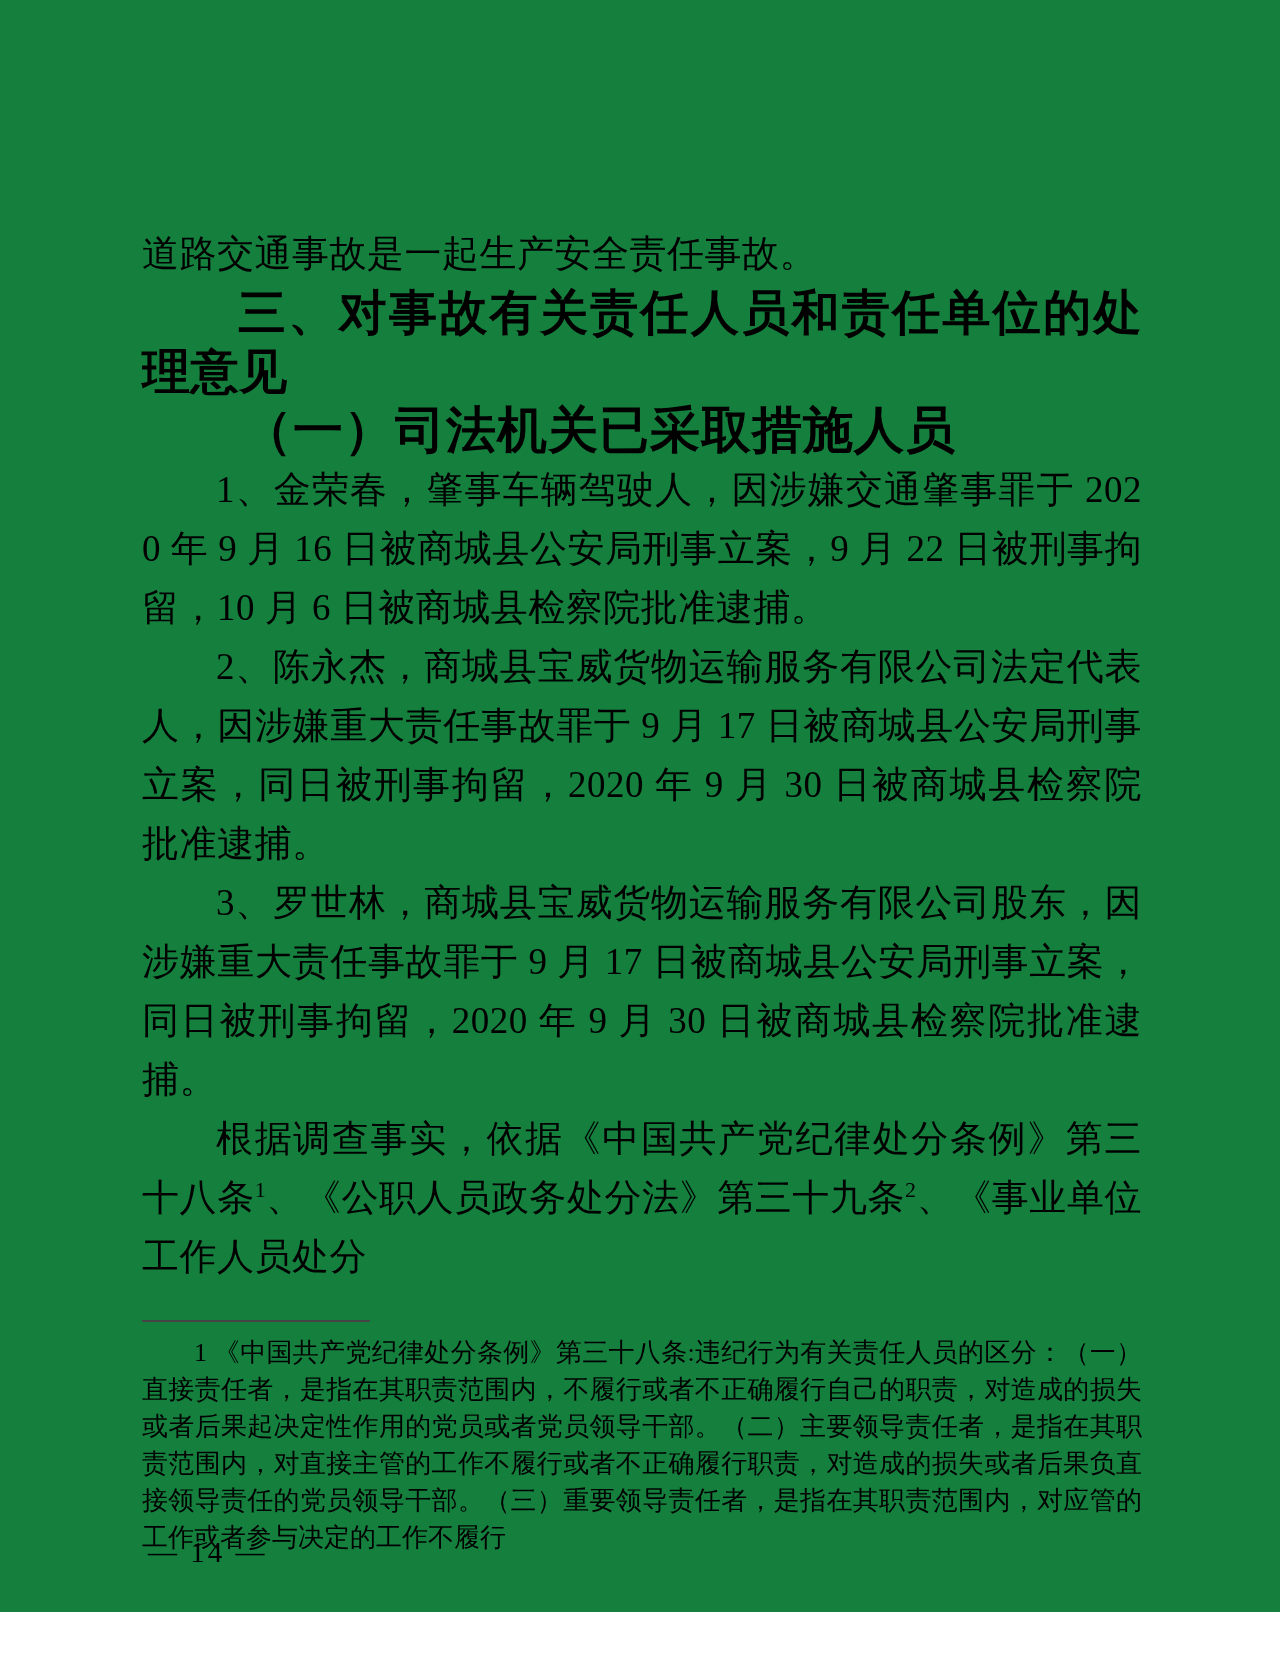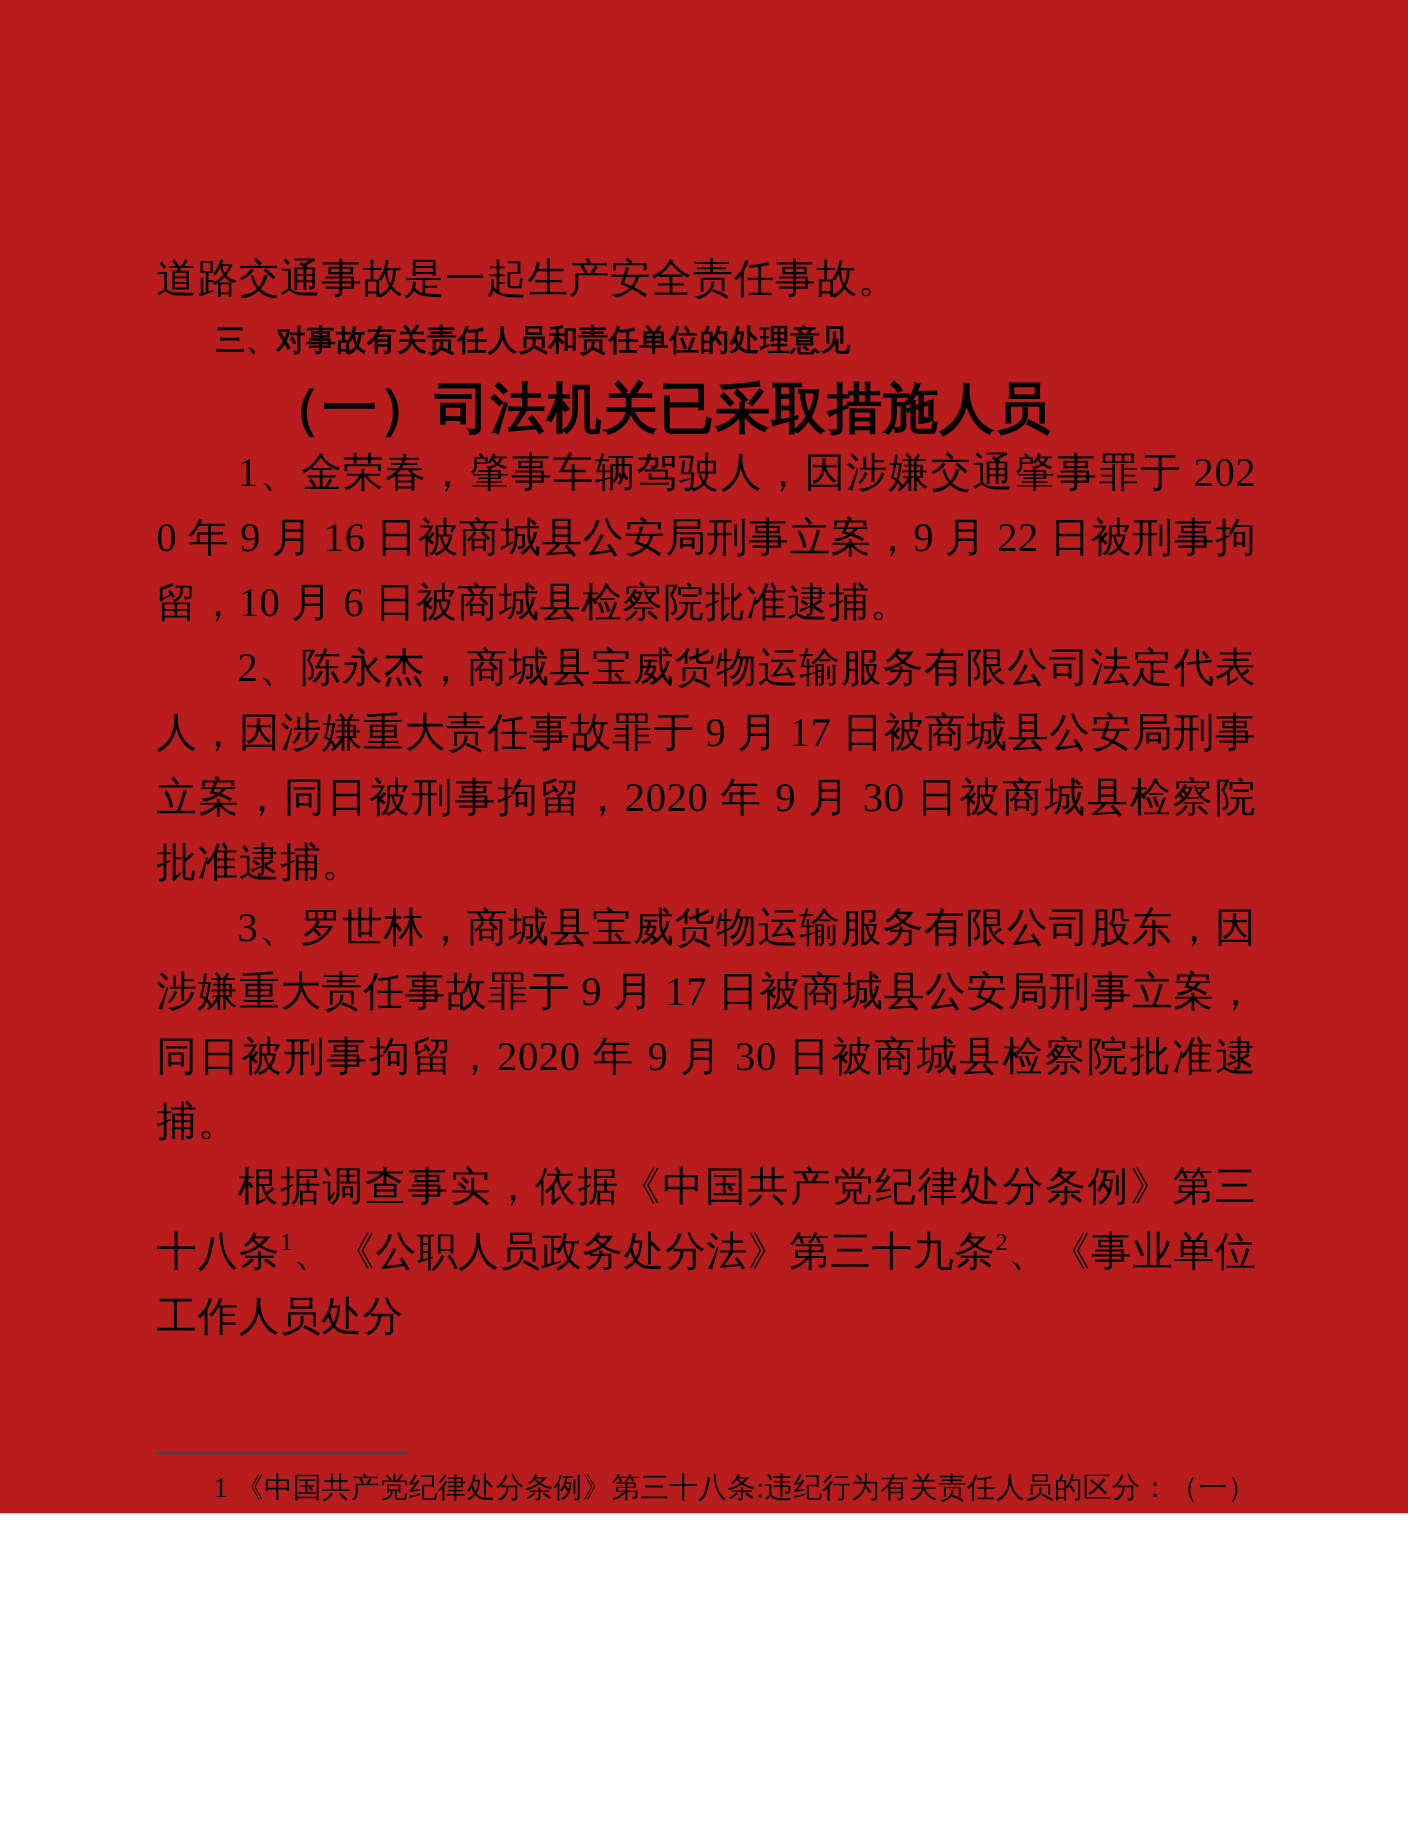--- a/index.html
+++ b/index.html
@@ -3,22 +3,22 @@
 <meta charset="utf-8">
 <style>
   html, body {
     margin: 0;
     padding: 0;
     background: #ffffff;
   }
   .page {
     position: relative;
     width: 1280px;
-    height: 1376px;
-    background: #b91c1c;
+    height: 1612px;
+    background: #15803d;
     color: #000000;
     font-family: "Liberation Serif", "DejaVu Serif", serif;
     overflow: hidden;
   }
   .content {
     position: absolute;
     left: 142px;
     top: 224px;
     width: 1000px;
     font-size: 37px;
@@ -29,22 +29,22 @@
   }
   .content p {
     margin: 0;
     text-indent: 2em;
   }
   .content p.no-indent {
     text-indent: 0;
   }
   .section-heading {
     margin: 0;
-    font-family: Liberation Mono, monospace;
-    font-size: 27px;
+    font-family: Liberation Sans, sans-serif;
+    font-size: 48px;
     font-weight: bold;
     line-height: 59px;
     text-indent: 2em;
     letter-spacing: 0.5px;
   }
   .sub-heading {
     margin: 0;
     font-size: 50px;
     font-weight: bold;
     line-height: 59px;

